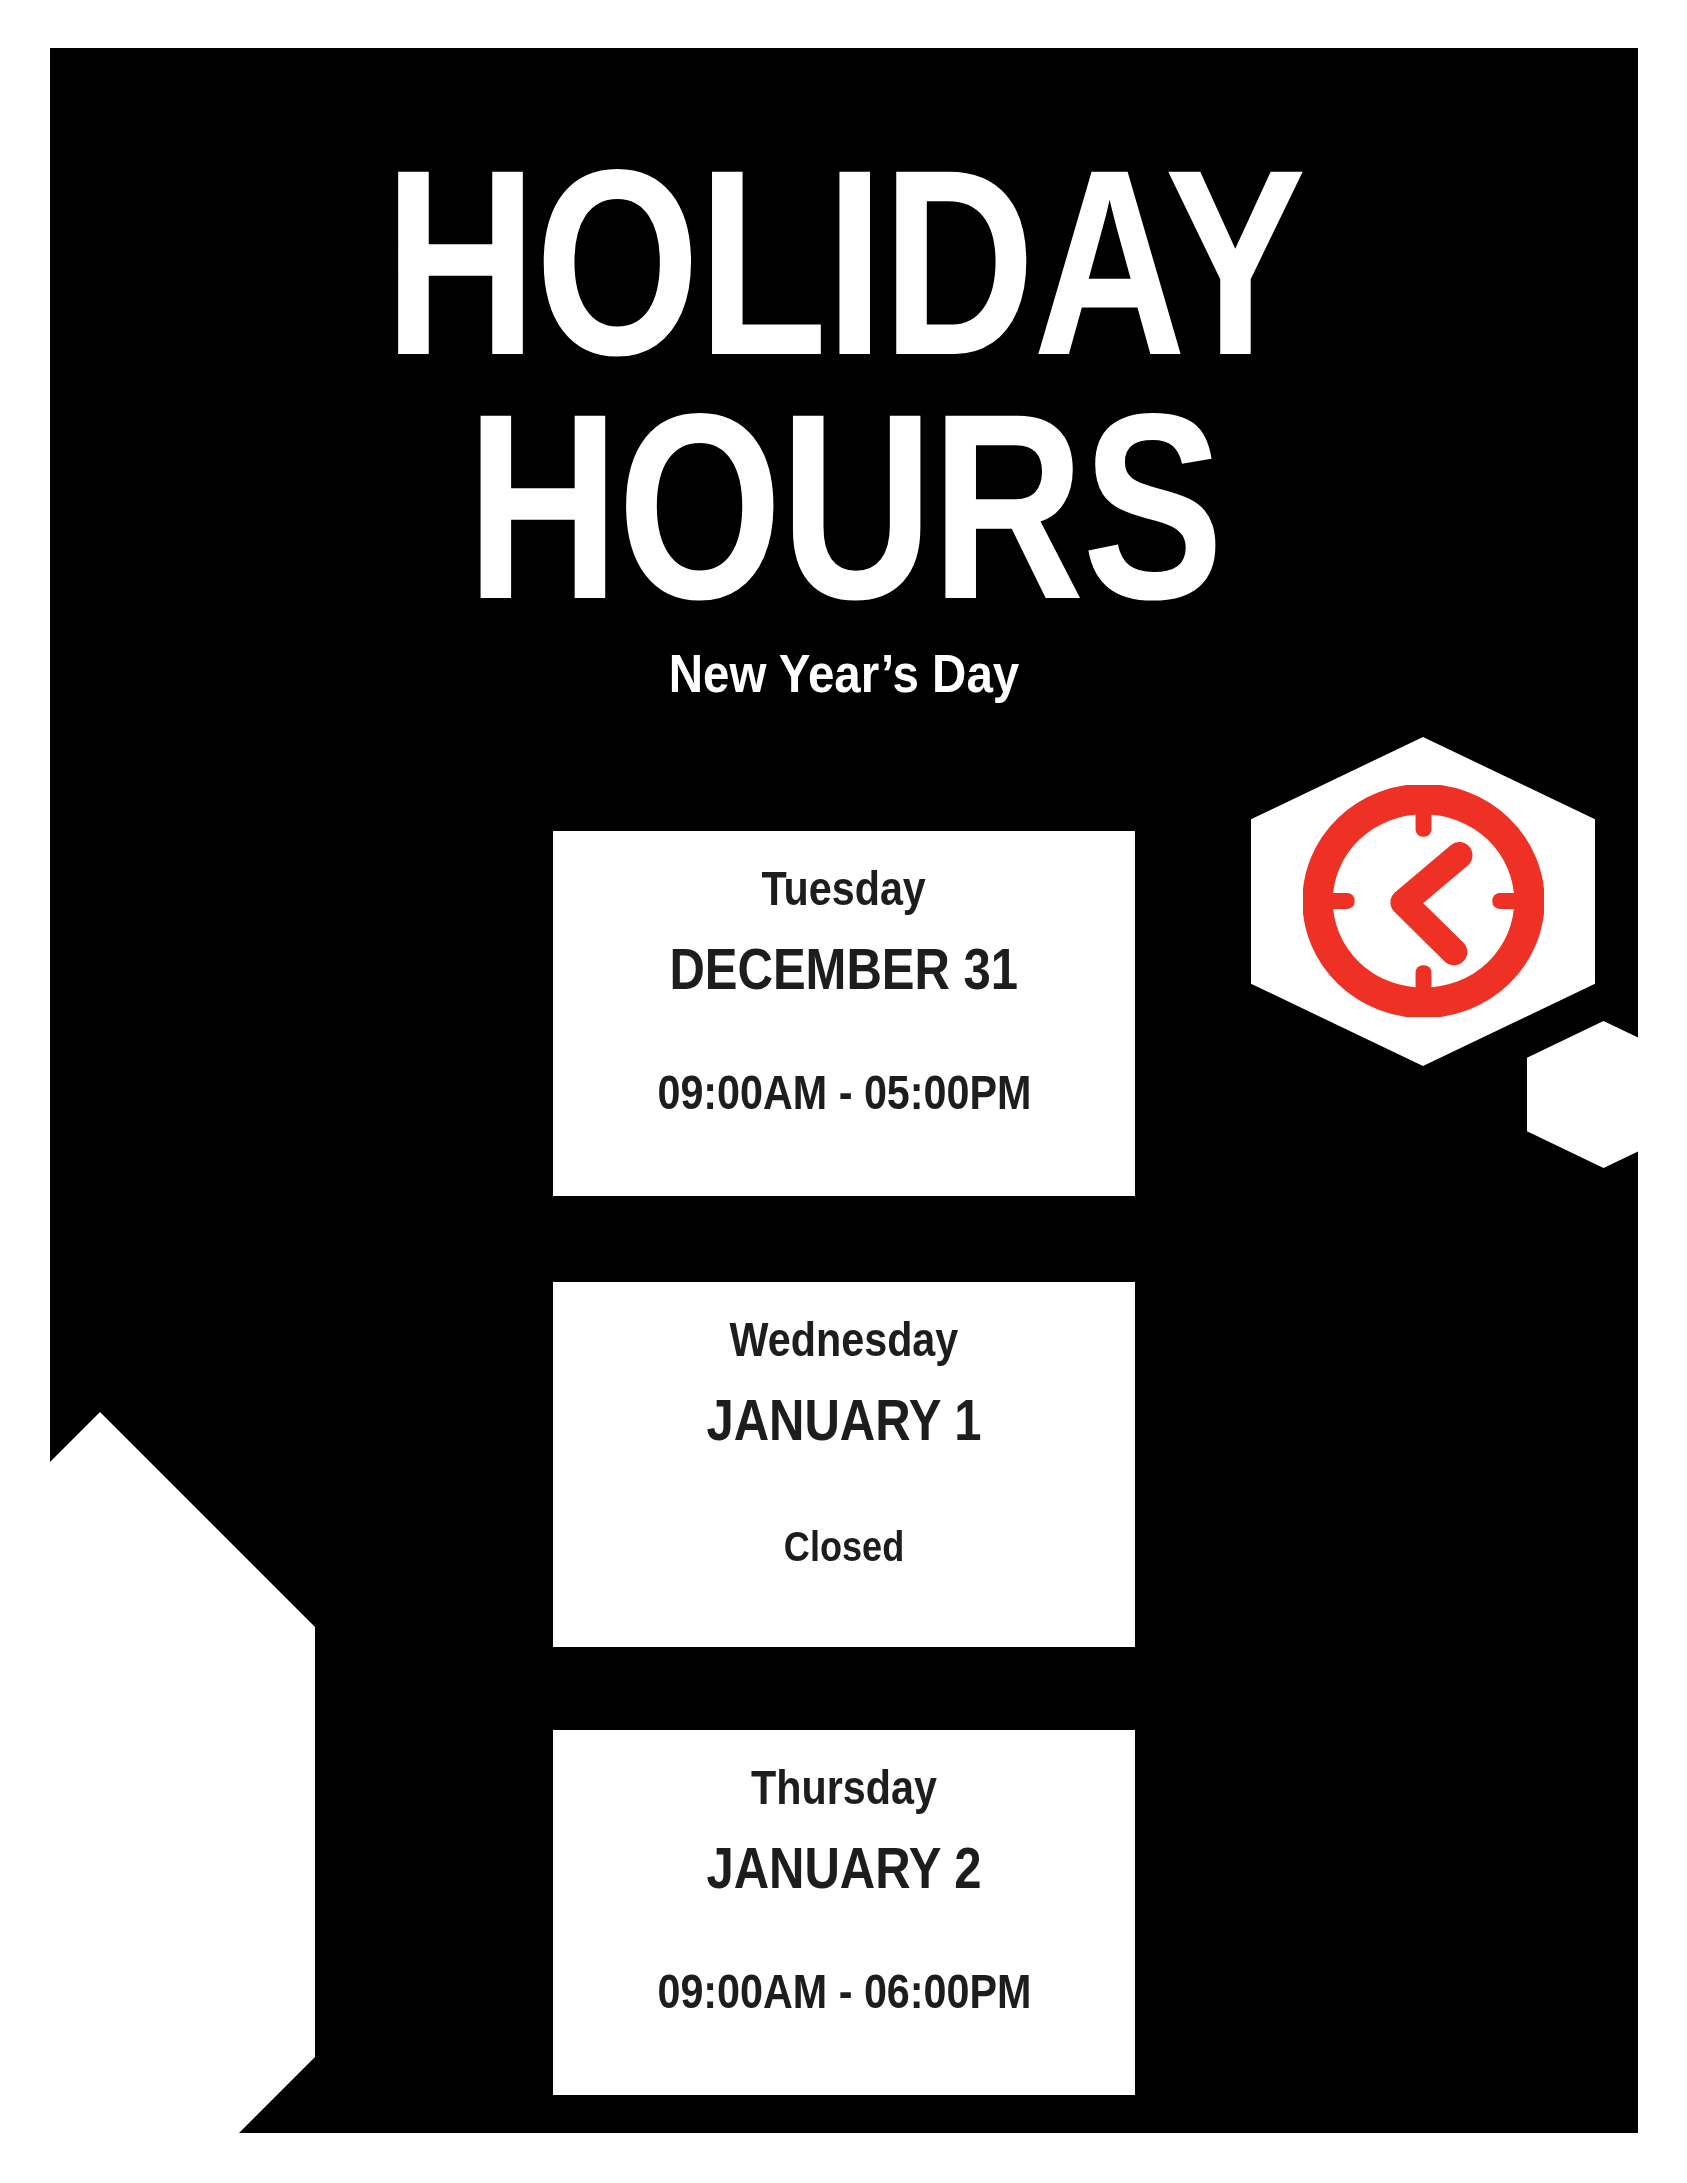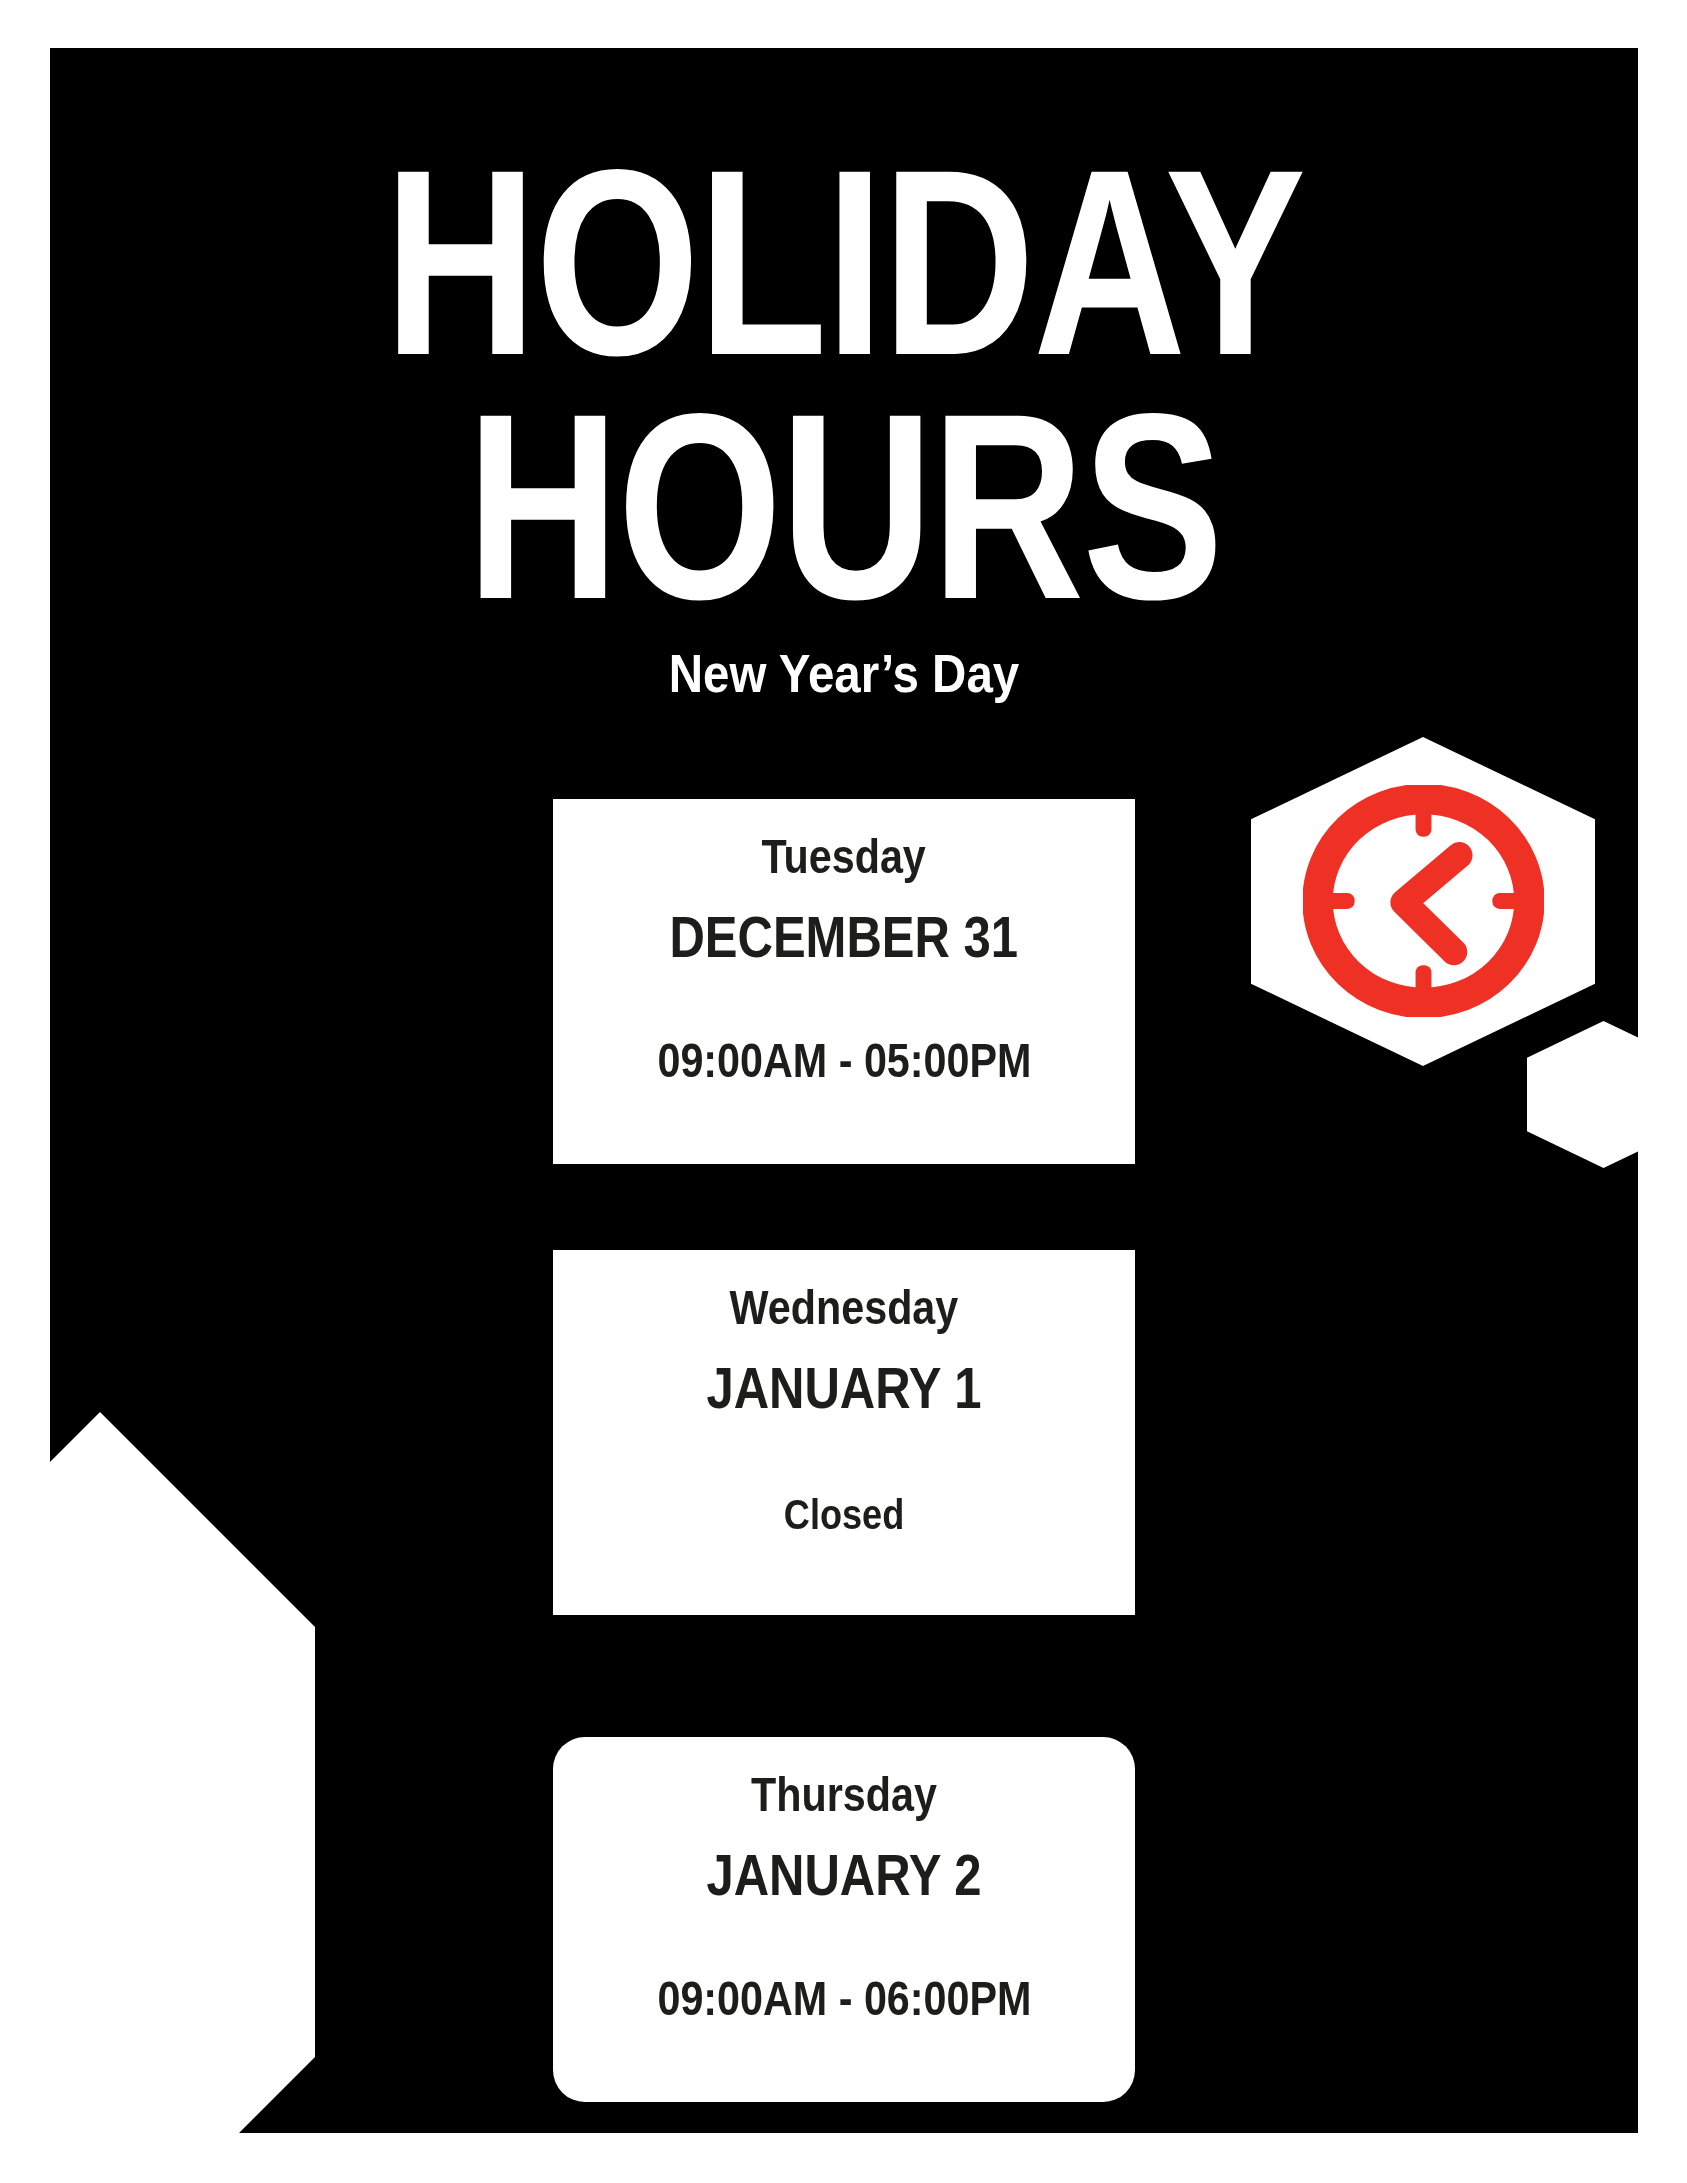--- a/index.html
+++ b/index.html
@@ -113,24 +113,25 @@
   
   .card {
     position: absolute;
     left: 503px;     
     width: 582px;
     height: 365px;
     background: #ffffff;
     display: flex;
     flex-direction: column;
     align-items: center;
+    margin-top: 32px;
   }
   #card-0 { top: 751px; }   
   #card-1 { top: 1202px; }   
-  #card-2 { top: 1689px; border-radius: 32px; }   
+  #card-2 { top: 1650px; }   
 
   .card-day {
     color: #1D1D1B;
     font-family: "Liberation Sans Narrow", "Liberation Sans", sans-serif;
     font-weight: 700;
     font-size: 48px;
     line-height: 1;
     margin-top: 34px;
     transform: scaleX(0.86);
     white-space: nowrap;

